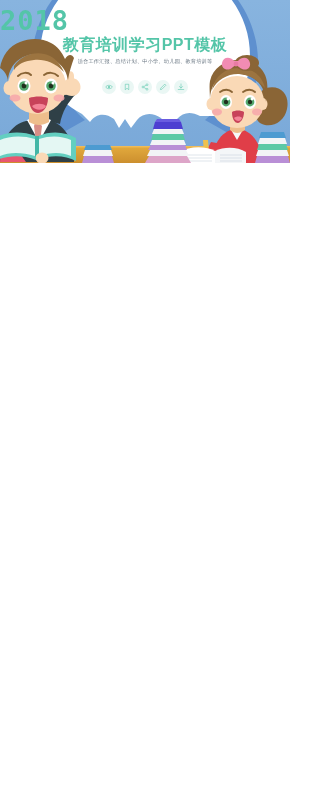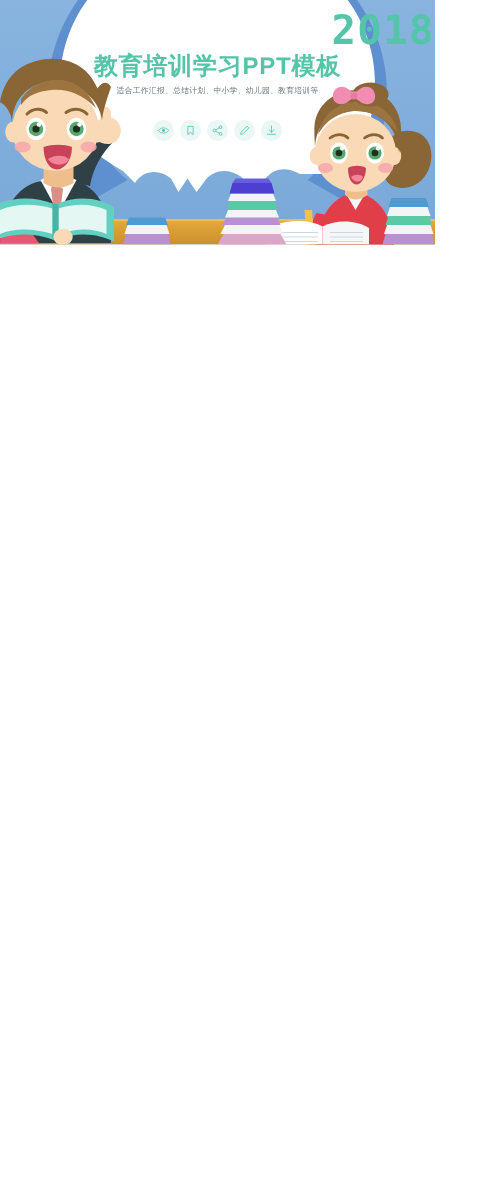--- a/index.html
+++ b/index.html
@@ -1,20 +1,20 @@
 <!DOCTYPE html>
 <html><head>
 <meta charset="utf-8">
 <style>
   html,body{margin:0;padding:0;background:#fff;}
   body{width:290px;height:798px;overflow:hidden;font-family:"Liberation Sans",sans-serif;}
   #page{position:relative;width:290px;height:798px;background:#fff;overflow:hidden;}
   .cover{position:absolute;left:0;top:0;width:290px;height:163px;overflow:hidden;}
   .slide svg,.cover svg{display:block;}
-  .cv-year{position:absolute;left:0;top:7px;width:290px;text-align:right;
+  .cv-year{position:absolute;left:0;top:7px;width:290px;text-align:left;
     font-size:27px;font-weight:bold;color:#54C5A8;letter-spacing:1px;
     font-family:"DejaVu Sans Mono",monospace;line-height:28px;}
   .cv-title{position:absolute;left:0;top:36px;width:290px;text-align:center;
     font-size:16px;font-weight:bold;color:#54C5A8;letter-spacing:0.5px;line-height:18px;}
   .cv-sub{position:absolute;left:0;top:58px;width:290px;text-align:center;
     font-size:5.2px;color:#6b7884;letter-spacing:0.2px;line-height:7px;}
   .cv-icons{position:absolute;left:0;top:80px;width:290px;display:flex;justify-content:center;gap:4px;}
   .cv-ic{width:14px;height:14px;border-radius:50%;background:#EAF7F4;display:flex;
     align-items:center;justify-content:center;}
 </style>

